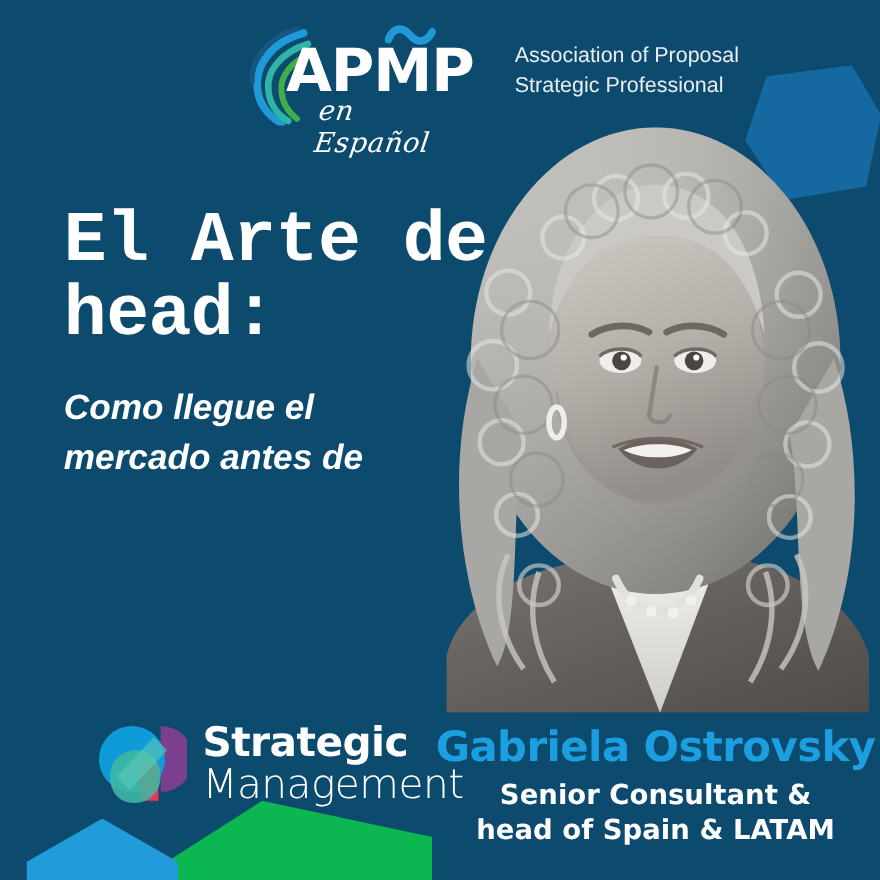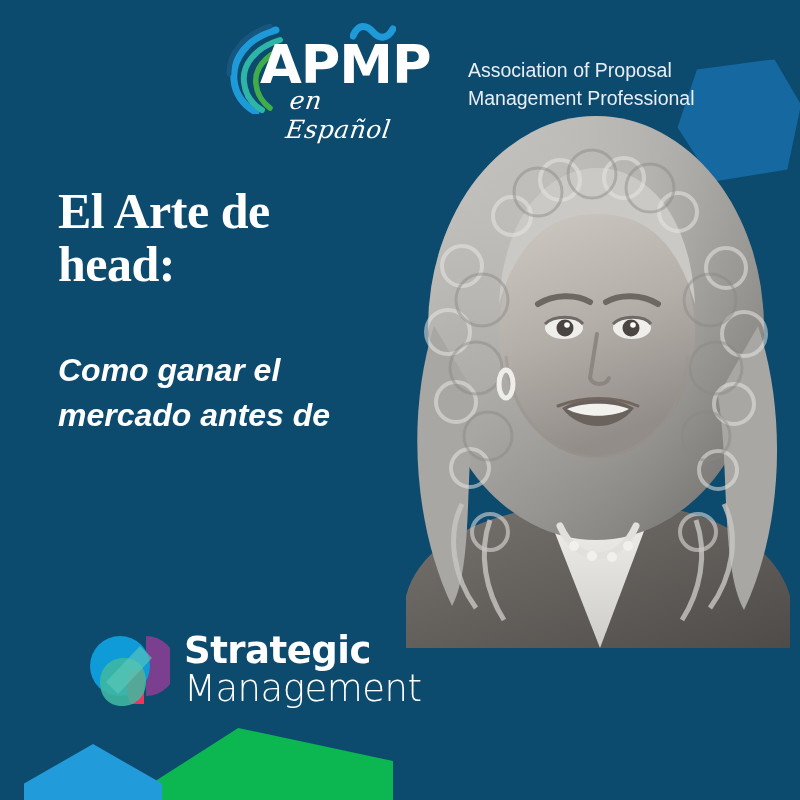--- a/index.html
+++ b/index.html
@@ -82,63 +82,62 @@
   
   .assoc {
     position: absolute;
     top: 36px; left: 468px;
     width: 300px;
     color: #e9eef4;
     font-size: 19.5px;
     line-height: 1.45;
     z-index: 6;
     font-family: "Liberation Sans", sans-serif;
-    margin-top: 20px;
   }
 
   
   .photo-wrap {
     position: absolute;
     left: 378px; top: 96px;
     width: 430px; height: 552px;
     z-index: 3;
     overflow: hidden;
   }
   .photo-svg { width: 100%; height: 100%; display: block; }
 
   
   .headline {
     position: absolute;
     left: 58px; top: 185px;
     width: 400px;
     color: #ffffff;
-    font-size: 50px;
+    font-size: 65px;
     font-weight: 900;
     line-height: 1.05;
     letter-spacing: -0.5px;
     z-index: 6;
-    font-family: Liberation Serif, serif;
+    font-family: Liberation Mono, monospace;
   }
   .subhead {
     position: absolute;
     left: 58px; top: 348px;
     width: 360px;
     color: #ffffff;
     font-size: 32px;
     font-weight: bold;
     font-style: italic;
     line-height: 1.42;
     z-index: 6;
     font-family: "Liberation Sans", sans-serif;
   }
 
   
   .sp-logo {
     position: absolute;
-    left: 84px; top: 628px;
+    left: 84px; top: 652px;
     width: 280px; height: 84px;
     z-index: 6;
   }
   .sp-mark { position: absolute; left: 0; top: 2px; width: 86px; height: 80px; }
   .sp-text {
     position: absolute;
     left: 100px; top: 4px;
     color: #ffffff;
     line-height: 1.02;
     font-family: "DejaVu Sans", sans-serif;
@@ -187,21 +186,21 @@
     </svg>
     <svg class="apmp-tilde" viewBox="0 0 46 22">
       <path d="M3 14 C8 2 16 2 23 10 C29 17 37 18 43 7" fill="none" stroke="#1f9ad8" stroke-width="7" stroke-linecap="round"></path>
     </svg>
     <div class="apmp-word">APMP</div>
     <div class="apmp-sub">en Español</div>
   </div>
 
   <div class="assoc">
     <div>Association of Proposal</div>
-    <div>Management Professional</div>
+    <div>Strategic Professional</div>
   </div>
 
   <div class="photo-wrap">
     <svg class="photo-svg" viewBox="0 0 430 552" preserveAspectRatio="xMidYMid slice">
       <defs>
         <linearGradient id="hairG" x1="0" y1="0" x2="1" y2="1">
           <stop offset="0%" stop-color="#d7d5d1"></stop>
           <stop offset="40%" stop-color="#b2b0ac"></stop>
           <stop offset="75%" stop-color="#8d8b88"></stop>
           <stop offset="100%" stop-color="#6a6866"></stop>
@@ -308,35 +307,42 @@
       </g>
     </svg>
   </div>
 
   <div class="headline">
     <div>El Arte de</div>
     <div>head:</div>
   </div>
 
   <div class="subhead">
-    <div>Como ganar el</div>
+    <div>Como llegue el</div>
     <div>mercado antes de</div>
   </div>
 
   <div class="sp-logo">
     <svg class="sp-mark" viewBox="0 0 86 80">
       <path d="M62 6 A30 30 0 0 1 62 66 Z" fill="#7b3f8f"></path>
       <path d="M36 6 A30 30 0 1 0 36 66 A30 30 0 0 0 36 6 Z" fill="#0f9ad8"></path>
       <path d="M47 40 L60 40 L60 74 L47 74 C41 66 41 48 47 40 Z" fill="#f0335a"></path>
       <path d="M16 52 C16 38 26 28 40 28 C54 28 62 38 62 52 C62 66 52 76 38 76 C24 76 16 66 16 52 Z" fill="#3fb8a0" opacity="0.88"></path>
       <path d="M56 16 L22 52 L34 64 L68 28 Z" fill="#5fc9bb" opacity="0.6"></path>
     </svg>
     <div class="sp-text">
       <span class="l1">Strategic</span>
       <span class="l2">Management</span>
     </div>
   </div>
 
+  <div class="speaker">
+    <div class="speaker-name">Gabriela Ostrovsky</div>
+    <div class="speaker-role">
+      <div>Senior Consultant &amp;</div>
+      <div>head of Spain &amp; LATAM</div>
+    </div>
+  </div>
 
   <div class="hex-bottom-green"></div>
   <div class="hex-bottom-blue"></div>
 
 </div>
 
 </body></html>

